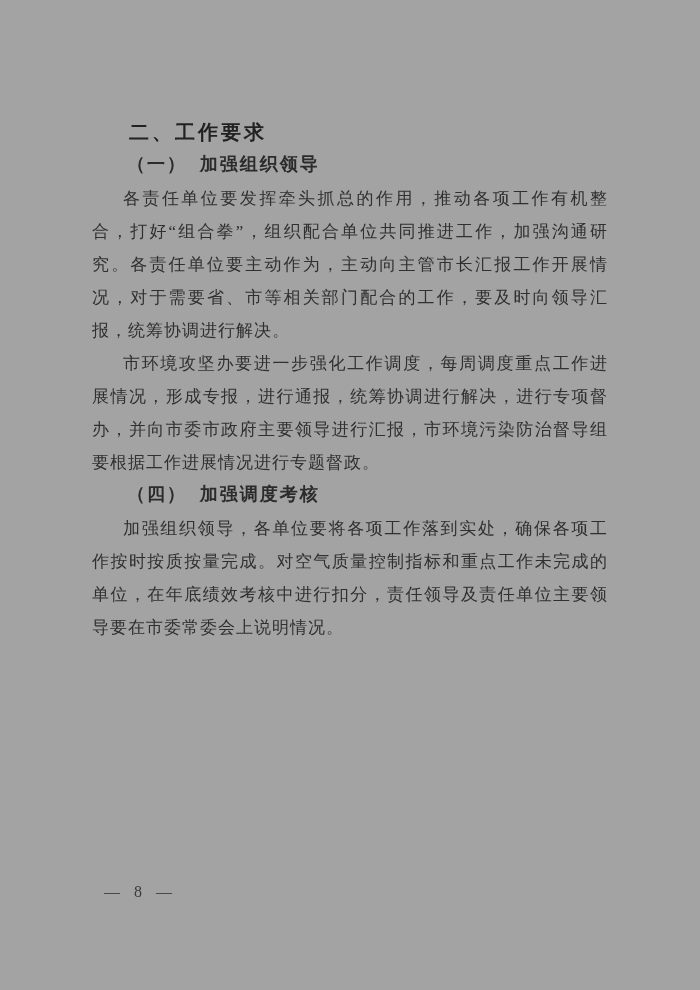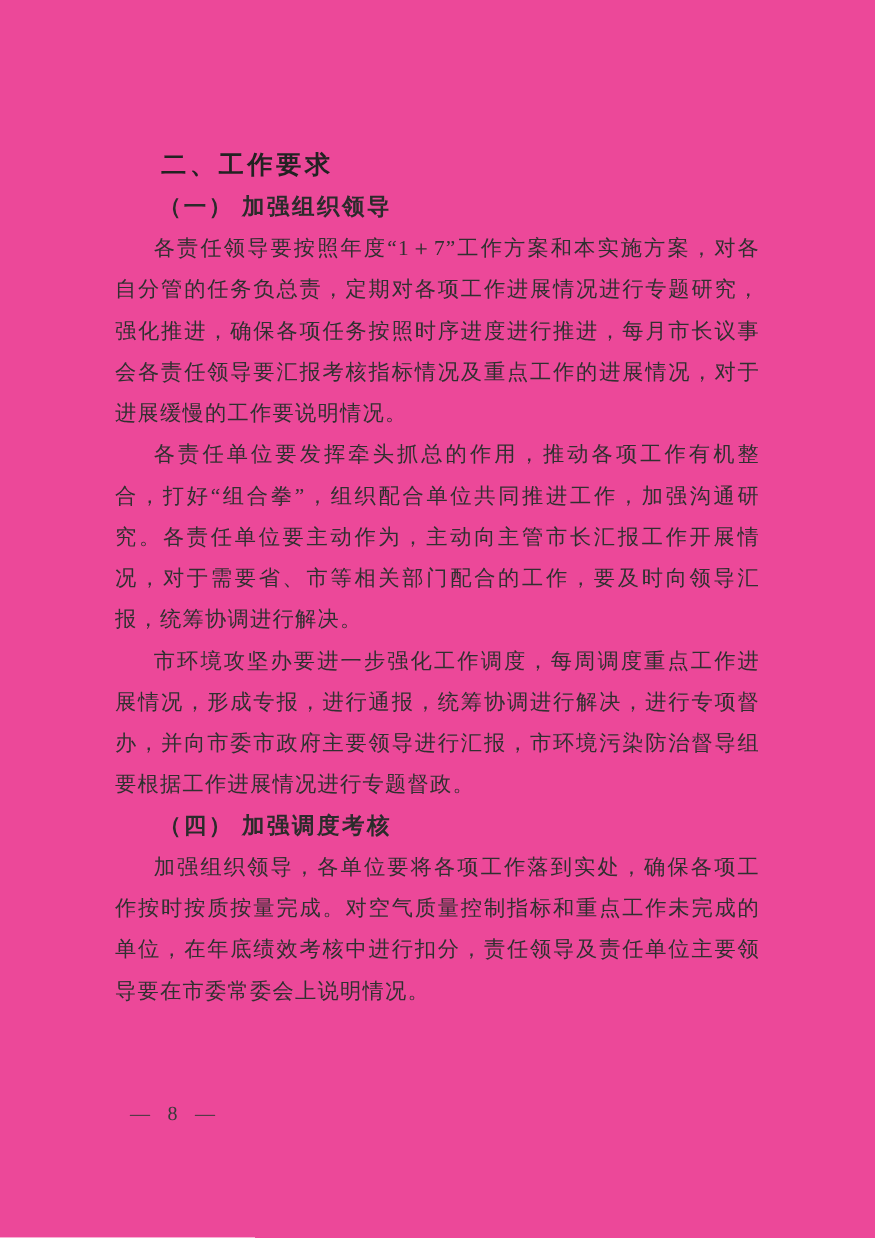--- a/index.html
+++ b/index.html
@@ -4,21 +4,21 @@
 <style>
   html, body {
     margin: 0;
     padding: 0;
     background: #ffffff;
   }
   .page {
     position: relative;
     width: 700px;
     height: 990px;
-    background: #ec4899;
+    background: #a3a3a3;
     overflow: hidden;
     color: #2e2e2e;
     font-family: "Liberation Serif", "DejaVu Serif", serif;
   }
   .content {
     position: absolute;
     left: 92px;
     top: 116px;
     width: 516px;
   }
@@ -33,20 +33,21 @@
     color: #222222;
   }
   .subheading {
     margin: 0;
     font-size: 18px;
     font-weight: 700;
     line-height: 33px;
     letter-spacing: 2px;
     text-indent: 35px;
     color: #2b2b2b;
+    font-family: Liberation Mono, monospace;
   }
   .para {
     margin: 0;
     font-size: 17px;
     font-weight: 400;
     line-height: 33px;
     letter-spacing: 1px;
     text-indent: 31px;
     text-align: justify;
     text-justify: inter-ideograph;
@@ -64,21 +65,20 @@
 </style>
 </head>
 <body>
 
 <div class="page">
   <div class="content">
 
     <h2 class="heading">二、工作要求</h2>
 
     <h3 class="subheading">（一） 加强组织领导</h3>
-    <p class="para">各责任领导要按照年度“1＋7”工作方案和本实施方案，对各自分管的任务负总责，定期对各项工作进展情况进行专题研究，强化推进，确保各项任务按照时序进度进行推进，每月市长议事会各责任领导要汇报考核指标情况及重点工作的进展情况，对于进展缓慢的工作要说明情况。</p>
 
     <p class="para">各责任单位要发挥牵头抓总的作用，推动各项工作有机整合，打好“组合拳”，组织配合单位共同推进工作，加强沟通研究。各责任单位要主动作为，主动向主管市长汇报工作开展情况，对于需要省、市等相关部门配合的工作，要及时向领导汇报，统筹协调进行解决。</p>
 
     <p class="para">市环境攻坚办要进一步强化工作调度，每周调度重点工作进展情况，形成专报，进行通报，统筹协调进行解决，进行专项督办，并向市委市政府主要领导进行汇报，市环境污染防治督导组要根据工作进展情况进行专题督政。</p>
 
     <h3 class="subheading">（四） 加强调度考核</h3>
     <p class="para">加强组织领导，各单位要将各项工作落到实处，确保各项工作按时按质按量完成。对空气质量控制指标和重点工作未完成的单位，在年底绩效考核中进行扣分，责任领导及责任单位主要领导要在市委常委会上说明情况。</p>
 
   </div>
 

